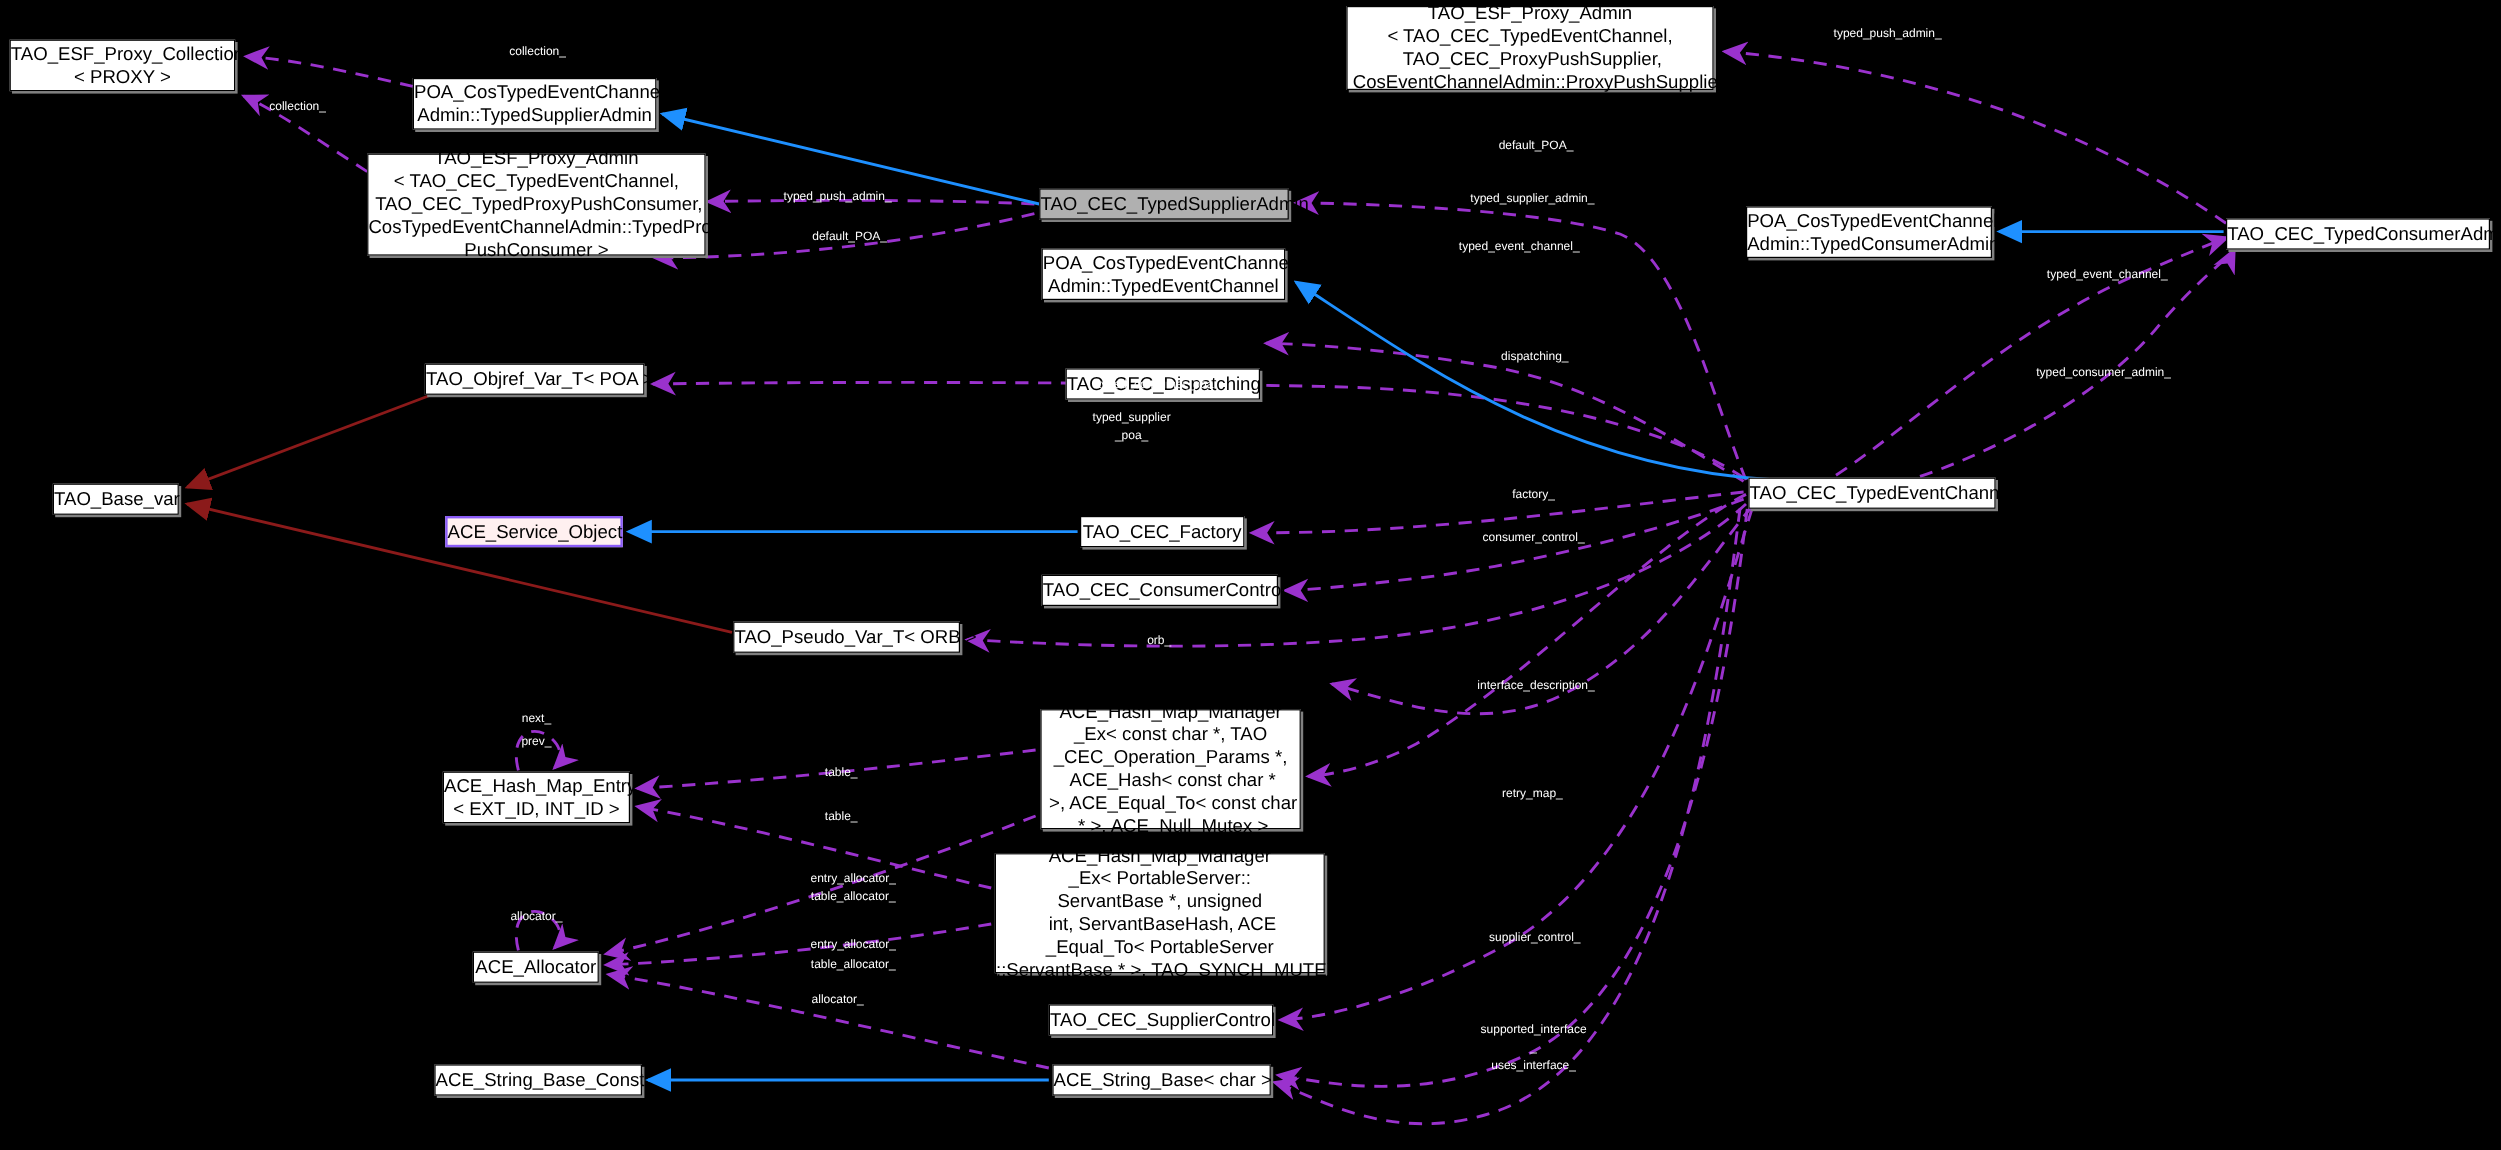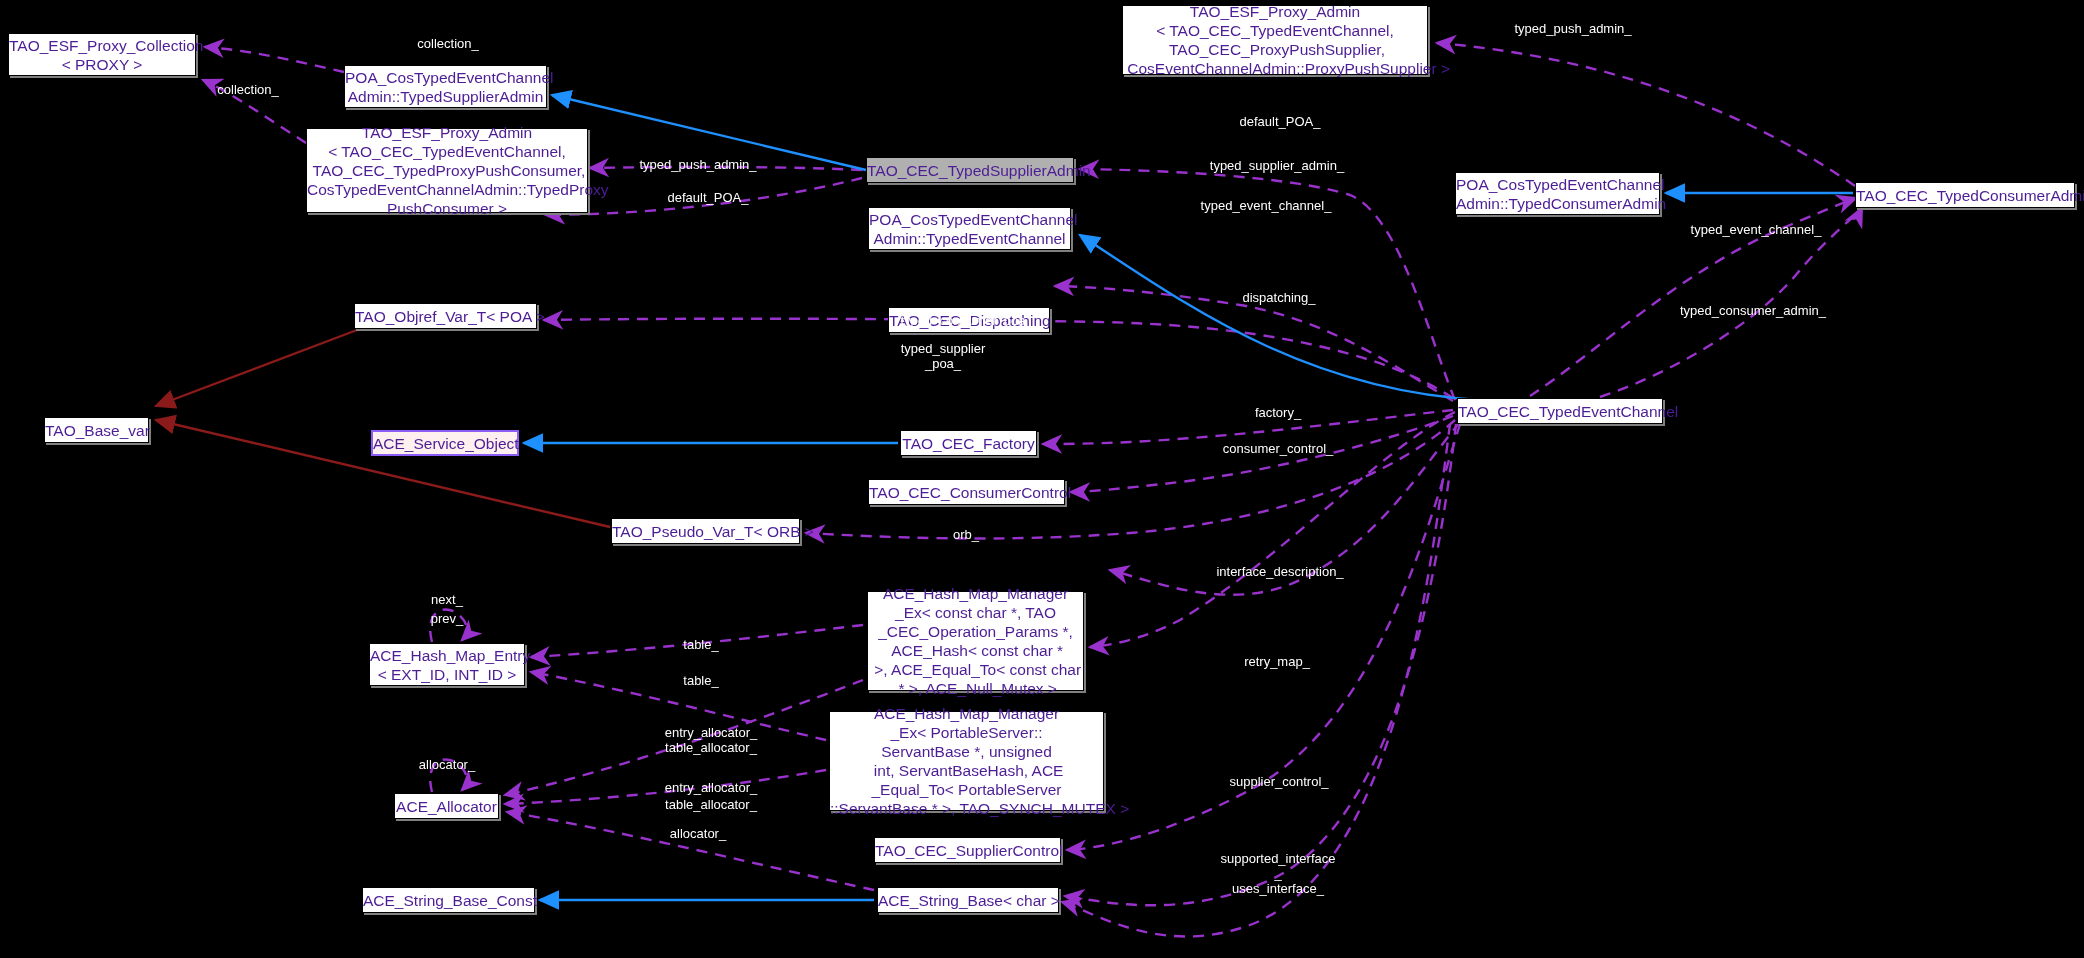--- a/index.html
+++ b/index.html
@@ -4,27 +4,27 @@
 <title>Collaboration diagram</title>
 <style>
   html,body{margin:0;padding:0;background:#000;}
   body{width:2084px;height:958px;overflow:hidden;
        font-family:"Liberation Sans","DejaVu Sans",sans-serif;}
   #canvas{position:relative;width:2084px;height:958px;background:#000;}
   svg#edges{position:absolute;left:0;top:0;width:2084px;height:958px;}
   .node{position:absolute;box-sizing:border-box;
         background:#ffffff;border:1px solid #000;
         box-shadow:2px 2px 0 0 #808080;
-        color:#4c1d95;text-align:center;
+        color:#000000;text-align:center;
         display:flex;align-items:center;justify-content:center;
         font-size:15.5px;line-height:19px;letter-spacing:0px;}
   .node.gray{background:#b0b0b0;}
   .node.redborder{background:#fff0f0;border:2px solid #8b5cf6;box-shadow:none;}
   .node .lbl{display:block;width:100%;white-space:pre;}
-  .elbl{position:absolute;color:#ffffff;font-size:13px;line-height:15px;
+  .elbl{position:absolute;color:#ffffff;font-size:10px;line-height:15px;
         white-space:pre;text-align:center;transform:translate(-50%,0);}
 </style>
 </head>
 <body>
 
 <div id="canvas">
 
   <svg id="edges" viewBox="0 0 2084 958" xmlns="http://www.w3.org/2000/svg">
     <defs>
       <marker id="ah-purple" markerWidth="9" markerHeight="9" refX="8" refY="4.5" orient="auto" markerUnits="strokeWidth">
@@ -133,21 +133,21 @@
       <div class="node" style="left: 868px; top: 207px; width: 203px; height: 43px;">
         <span class="lbl">POA_CosTypedEventChannel
 Admin::TypedEventChannel</span>
       </div>
       <div class="node" style="left: 888px; top: 272px; width: 162px; height: 26px; margin-top: 35px;">
         <span class="lbl">TAO_CEC_Dispatching</span>
       </div>
       <div class="node" style="left: 354px; top: 303px; width: 183px; height: 26px;">
         <span class="lbl">TAO_Objref_Var_T&lt; POA &gt;</span>
       </div>
-      <div class="node" style="left: 44px; top: 403px; width: 105px; height: 26px; margin-top: 14px;">
+      <div class="node" style="left: 44px; top: 403px; width: 105px; height: 26px;">
         <span class="lbl">TAO_Base_var</span>
       </div>
       <div class="node redborder" style="left: 371px; top: 430px; width: 148px; height: 26px;">
         <span class="lbl">ACE_Service_Object</span>
       </div>
       <div class="node" style="left: 900px; top: 430px; width: 137px; height: 26px;">
         <span class="lbl">TAO_CEC_Factory</span>
       </div>
       <div class="node" style="left: 868px; top: 479px; width: 197px; height: 26px;">
         <span class="lbl">TAO_CEC_ConsumerControl</span>

